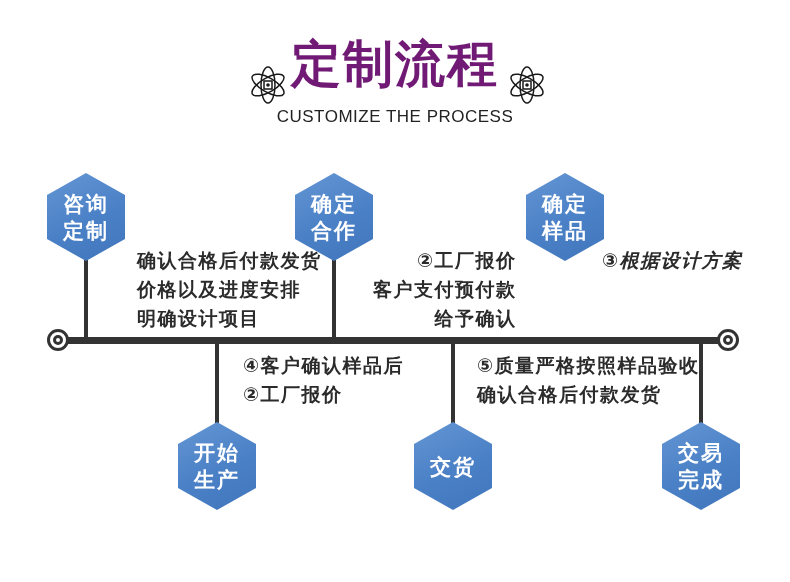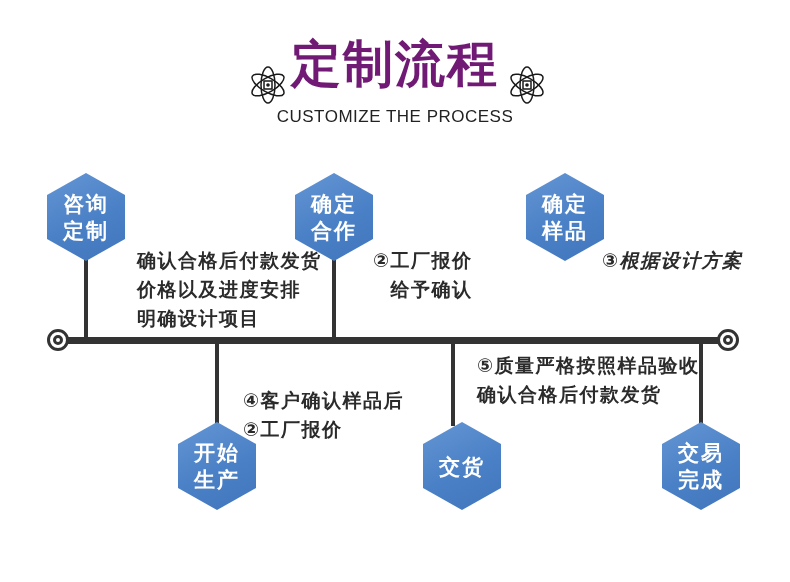--- a/index.html
+++ b/index.html
@@ -100,42 +100,43 @@
   </div>
   <div class="hex" style="left:526px;top:173px;">
     <span class="hl">确定</span>
     <span class="hl">样品</span>
   </div>
 
   <div class="hex" style="left:178px;top:422px;">
     <span class="hl">开始</span>
     <span class="hl">生产</span>
   </div>
-  <div class="hex" style="left:414px;top:422px;margin-left:9px;">
+  <div class="hex" style="left:414px;top:422px;">
     <span class="hl">交货</span>
   </div>
   <div class="hex" style="left:662px;top:422px;">
     <span class="hl">交易</span>
     <span class="hl">完成</span>
   </div>
 
   <div class="step" style="left:137px;top:246px;">
     <div>确认合格后付款发货</div>
     <div>价格以及进度安排</div>
     <div>明确设计项目</div>
   </div>
   <div class="step" style="left:373px;top:246px;text-align:right;">
     <div>②工厂报价</div>
+    <div>客户支付预付款</div>
     <div>给予确认</div>
   </div>
   <div class="step" style="left:602px;top:246px;font-style:italic;">
     <div>③根据设计方案</div>
   </div>
 
-  <div class="step" style="left:243px;top:351px;margin-top:35px;">
+  <div class="step" style="left:243px;top:351px;">
     <div>④客户确认样品后</div>
     <div>②工厂报价</div>
   </div>
   <div class="step" style="left:477px;top:351px;">
     <div>⑤质量严格按照样品验收</div>
     <div>确认合格后付款发货</div>
   </div>
 
 </div>
 

